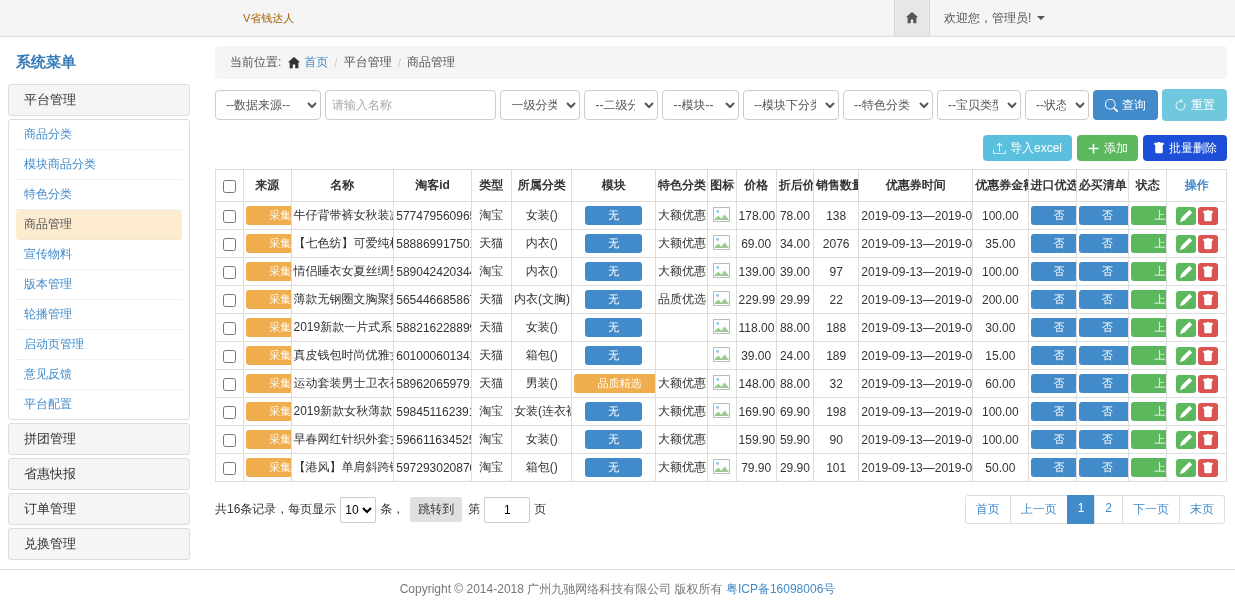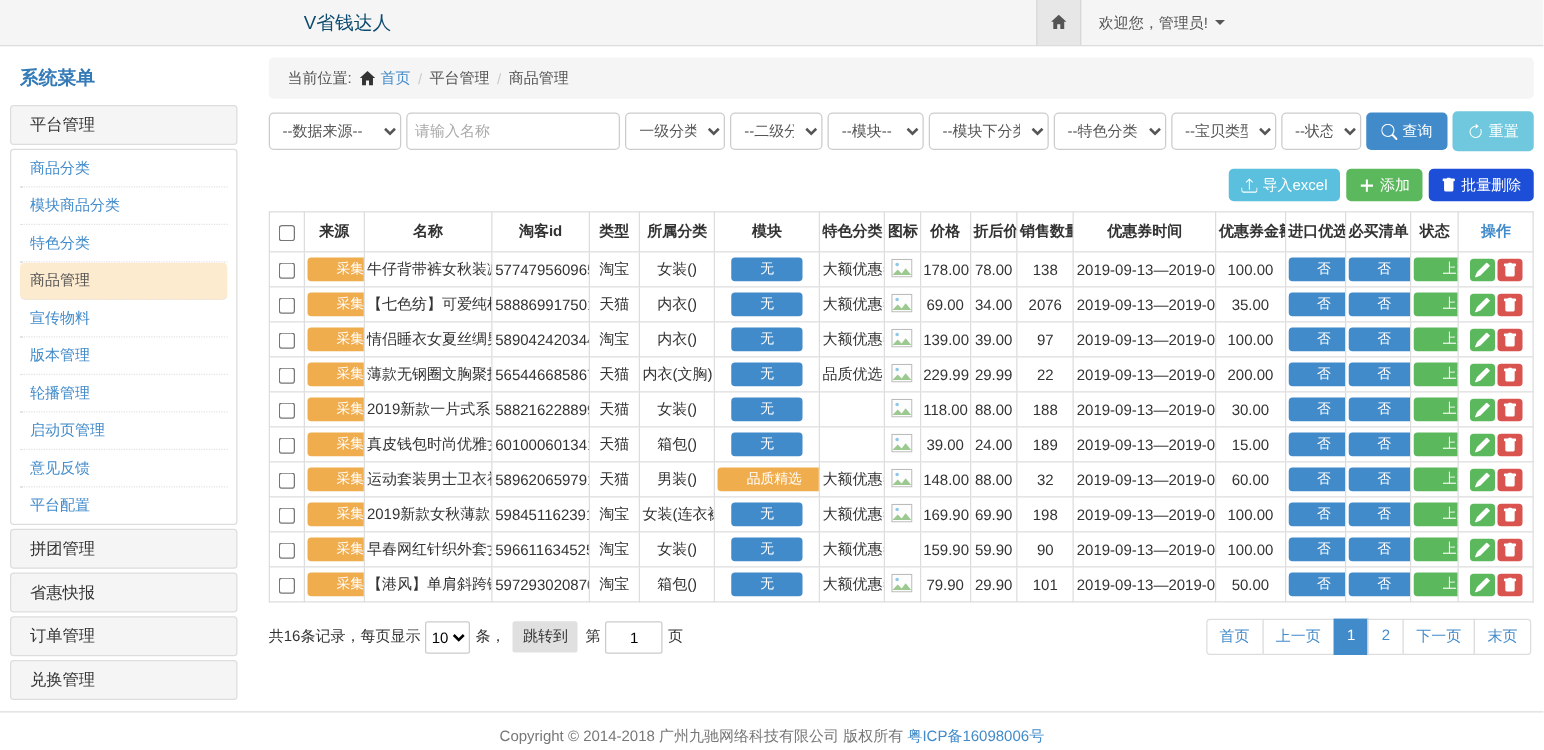--- a/index.html
+++ b/index.html
@@ -1,22 +1,22 @@
 <!DOCTYPE html>
 <html><head>
 <meta charset="utf-8">
 <style>
   html,body{margin:0;padding:0;}
   body{font-family:"Liberation Sans","DejaVu Sans",sans-serif;color:#333;background:#fff;}
   .page{width:1235px;height:600px;position:relative;overflow:hidden;background:#fff;}
 
   
   .topbar{height:36px;background:#f5f5f5;border-bottom:1px solid #ddd;display:flex;align-items:center;}
-  .app-title{margin-left:243px;color:#0c4a6e;font-size:15px;}
-  .topbar-right{margin-left:auto;width:406px;display:flex;align-items:center;height:100%;}
+  .app-title{margin-left:243px;color:#a16207;font-size:11px;}
+  .topbar-right{margin-left:auto;width:341px;display:flex;align-items:center;height:100%;}
   .home-box{width:34px;height:100%;background:#e7e7e7;border-left:1px solid #d8d8d8;border-right:1px solid #d8d8d8;display:flex;align-items:center;justify-content:center;cursor:pointer;}
   .welcome{padding:0 14px;color:#555;font-size:12px;display:flex;align-items:center;gap:6px;cursor:pointer;}
   .caret{width:0;height:0;border-top:4px solid #555;border-left:4px solid transparent;border-right:4px solid transparent;display:inline-block;}
 
   
   .layout{display:flex;padding:0 8px;align-items:flex-start;}
   .sidebar{width:182px;flex:none;padding-top:8px;}
   .main{flex:1;margin-left:25px;padding-top:9px;min-width:0;}
 
   

